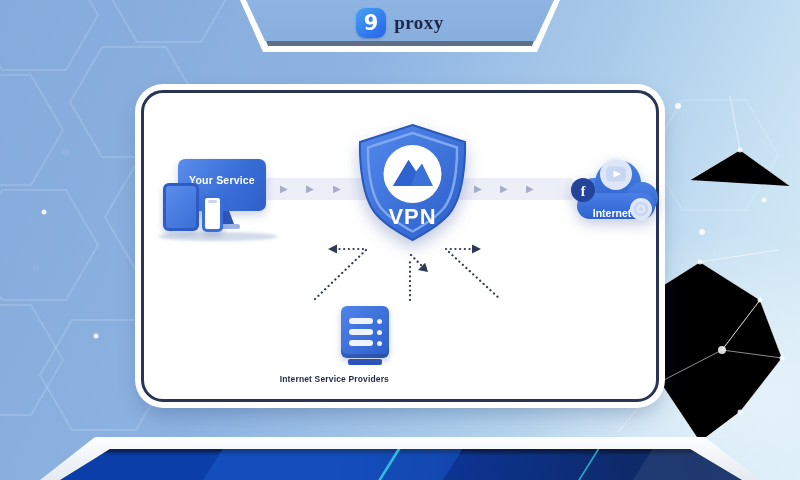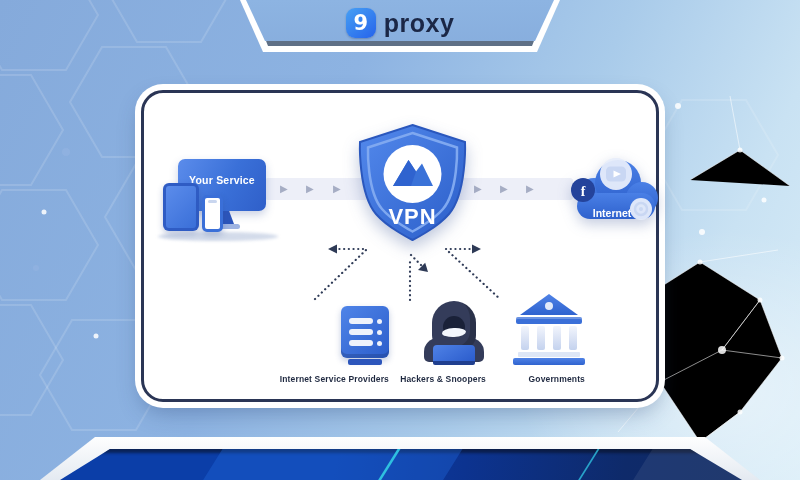--- a/index.html
+++ b/index.html
@@ -19,21 +19,21 @@
     clip-path:polygon(240px 0,560px 0,537px 52px,263px 52px);
     filter:drop-shadow(0 3px 3px rgba(40,60,95,.45));}
   .banner-shadow{position:absolute;inset:0;background:#5f7086;
     clip-path:polygon(250px 0,550px 0,532px 46px,268px 46px);}
   .banner-blue{position:absolute;inset:0;background:linear-gradient(180deg,#8db4e2,#86acdc);
     clip-path:polygon(246px 0,554px 0,535px 41px,265px 41px);}
   .brand{position:absolute;left:0;top:8px;width:800px;display:flex;justify-content:center;align-items:center;gap:8px;}
   .brand-ico{width:30px;height:30px;border-radius:9px;display:flex;align-items:center;justify-content:center;
     background:linear-gradient(140deg,#47a0f4,#2563eb);color:#fff;font-weight:bold;
     font-family:"DejaVu Sans",sans-serif;font-size:21px;box-shadow:0 1px 2px rgba(20,40,90,.3);}
-  .brand-txt{color:#1b2746;font-family:Liberation Sans, sans-serif;font-weight:bold;font-size:25px;letter-spacing:.5px;}
+  .brand-txt{color:#1b2746;font-family:Liberation Serif, serif;font-weight:bold;font-size:19px;letter-spacing:.5px;}
   
   .card{position:absolute;left:141px;top:90px;width:518px;height:312px;background:#fff;
     border:3px solid #2a3555;border-radius:22px;z-index:3;
     box-shadow:0 0 0 6px #ffffff,0 10px 22px rgba(35,60,110,.35);}
   
   .flow-band{position:absolute;left:121px;top:85px;width:308px;height:22px;background:#edeff8;border-radius:3px;}
   .flow-arrow{position:absolute;top:90px;font-size:10px;color:#a6adc4;line-height:12px;}
   
   .monitor{position:absolute;left:34px;top:66px;width:88px;height:52px;border-radius:7px;
     background:linear-gradient(118deg,#5b8ceb 0%,#3a70d8 55%,#2f5fc9 100%);
@@ -261,52 +261,21 @@
           <div class="srow">
               <div class="sbar"></div>
               <div class="sdot"></div>
             </div>
         </div>
         <div class="server-base" data-interactable="false"></div>
       </div>
       <div class="threat-label" data-interactable="false">Internet Service Providers</div>
     </div>
 
-    <div class="threat" style="left:192px;top:206px" data-interactable="false">
-      <div class="icon-zone">
-        <div class="hacker" data-interactable="false">
-          <div class="shoulders"></div>
-          <div class="hood"></div>
-          <div class="face"></div>
-          <div class="mask"></div>
-          <div class="laptop" data-interactable="false"></div>
-        </div>
-      </div>
-      <div class="threat-label" data-interactable="false">Hackers &amp; Snoopers</div>
-    </div>
-
-    <div class="threat" style="left:291px;top:206px" data-interactable="false">
-      <div class="icon-zone">
-        <div class="gov" data-interactable="false">
-          <div class="pediment">
-              <span class="ped-dot"></span>
-            </div>
-          <div class="arch"></div>
-          <div class="cols">
-              <div class="col"></div>
-              <div class="col"></div>
-              <div class="col"></div>
-              <div class="col"></div>
-            </div>
-          <div class="plinth"></div>
-          <div class="gbase"></div>
-        </div>
-      </div>
-      <div class="threat-label" data-interactable="false">Governments</div>
-    </div>
+
 
   </div>
 
   <div class="bottom" data-interactable="false">
     <div class="bot-white" data-interactable="false"></div>
     <div class="bot-navy" data-interactable="false">
       <div class="streak a" data-interactable="false"></div>
       <div class="streak b" data-interactable="false"></div>
       <div class="streak c" data-interactable="false"></div>
       <div class="streak d" data-interactable="false"></div>

